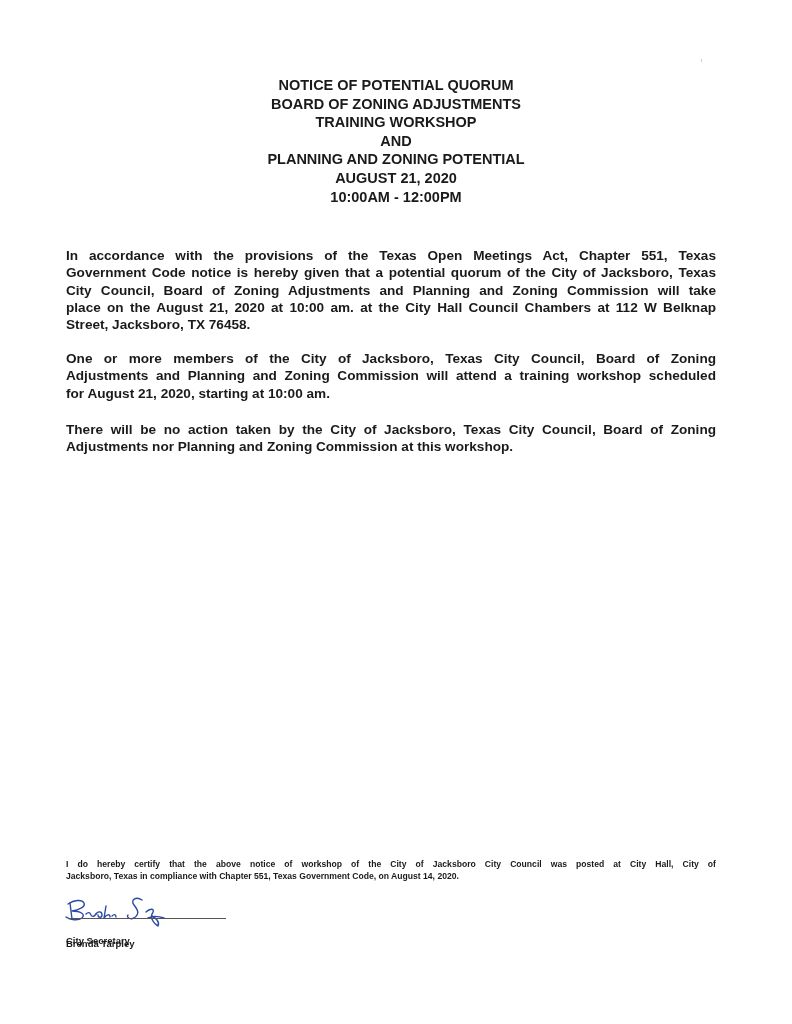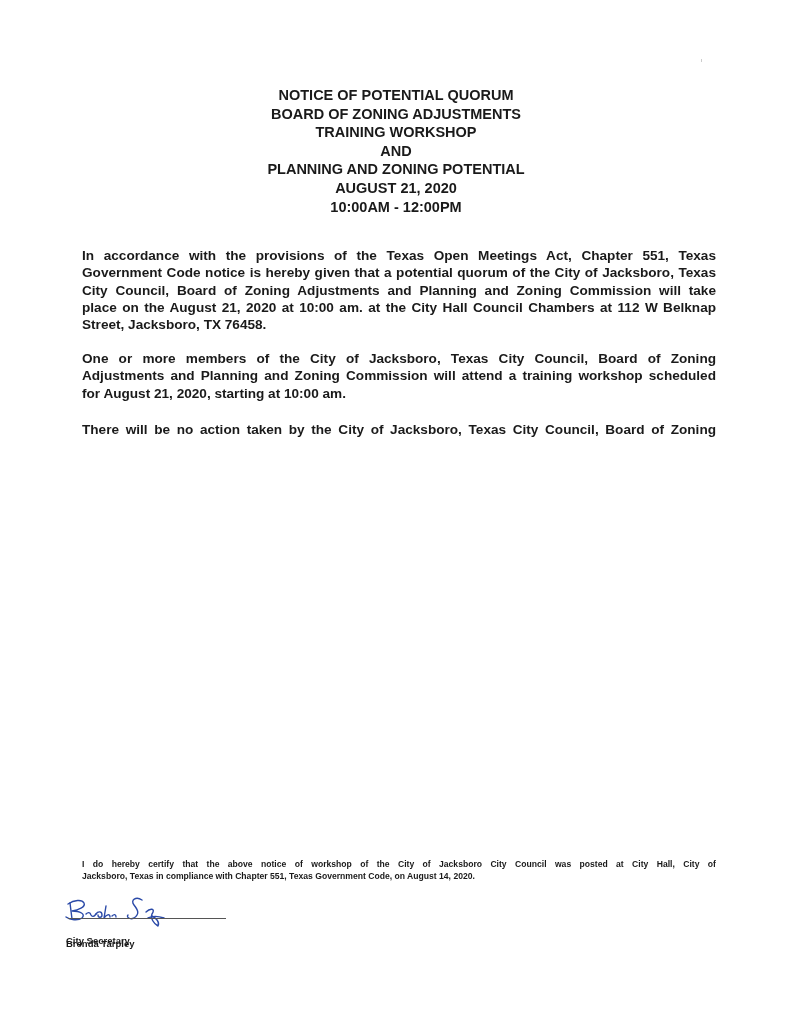--- a/index.html
+++ b/index.html
@@ -1,23 +1,23 @@
 <!DOCTYPE html>
 <html><head>
   <meta charset="utf-8">
   <style>
     html, body { margin:0; padding:0; background:#ffffff; }
     body { width:792px; height:1024px; position:relative; overflow:hidden;
            font-family:"Liberation Sans", sans-serif; color:#1a1a1a; }
     .page { position:absolute; left:0; top:0; width:792px; height:1024px; background:#fff; }
-    .title-block { position:absolute; left:0; top:86px; width:792px; text-align:center; }
+    .title-block { position:absolute; left:0; top:76px; width:792px; text-align:center; }
     .title-line { font-weight:bold; font-size:14.5px; line-height:18.6px; height:18.6px; white-space:nowrap; }
     .body-para { position:absolute; left:66px; width:650px; font-weight:bold; font-size:13.6px;
                  line-height:17.3px; text-align:justify; }
-    .body-line { display:block; height:17.3px; white-space:nowrap; text-align:justify; text-align-last:justify;margin-left:16px; }
+    .body-line { display:block; height:17.3px; white-space:nowrap; text-align:justify; text-align-last:justify; }
     .body-line.last { text-align-last:left; }
     .p1 { top:247px; }
     .p2 { top:350px; }
     .p3 { top:421px; }
     .cert { position:absolute; left:66px; top:858px; width:650px; font-weight:bold; font-size:8.6px; line-height:12px; }
     .cert .body-line { height:12px; }
     .sig-area { position:absolute; left:60px; top:890px; width:200px; height:60px; }
     .sig-line { position:absolute; left:8px; top:28px; width:158px; height:0; border-top:1px solid #555; }
     .sig-svg { position:absolute; left:0; top:0; }
     .sig-name { position:absolute; left:6px; top:48px; font-weight:bold; font-size:9.5px; line-height:12px; white-space:nowrap; }
@@ -50,20 +50,21 @@
   </div>
 
   <div class="body-para p2">
     <span class="body-line">One or more members of the City of Jacksboro, Texas City Council, Board of Zoning</span>
     <span class="body-line">Adjustments and  Planning and Zoning Commission will attend a training workshop scheduled</span>
     <span class="body-line last">for August 21, 2020, starting at 10:00 am.</span>
   </div>
 
   <div class="body-para p3">
     <span class="body-line">There will be no action taken by the City of Jacksboro, Texas City Council, Board of Zoning</span>
+    <span class="body-line last">Adjustments nor Planning and Zoning Commission at this workshop.</span>
   </div>
 
   <div class="cert">
     <span class="body-line">I do hereby certify that the above notice of workshop of the City of Jacksboro City Council was posted at City Hall, City of</span>
     <span class="body-line last">Jacksboro, Texas in compliance with Chapter 551, Texas Government Code, on August 14, 2020.</span>
   </div>
 
   <div class="sig-area">
     <svg class="sig-svg" width="120" height="45" viewBox="0 0 120 45">
       <g fill="none" stroke="#2b4aa8" stroke-width="1.4" stroke-linecap="round" stroke-linejoin="round">

